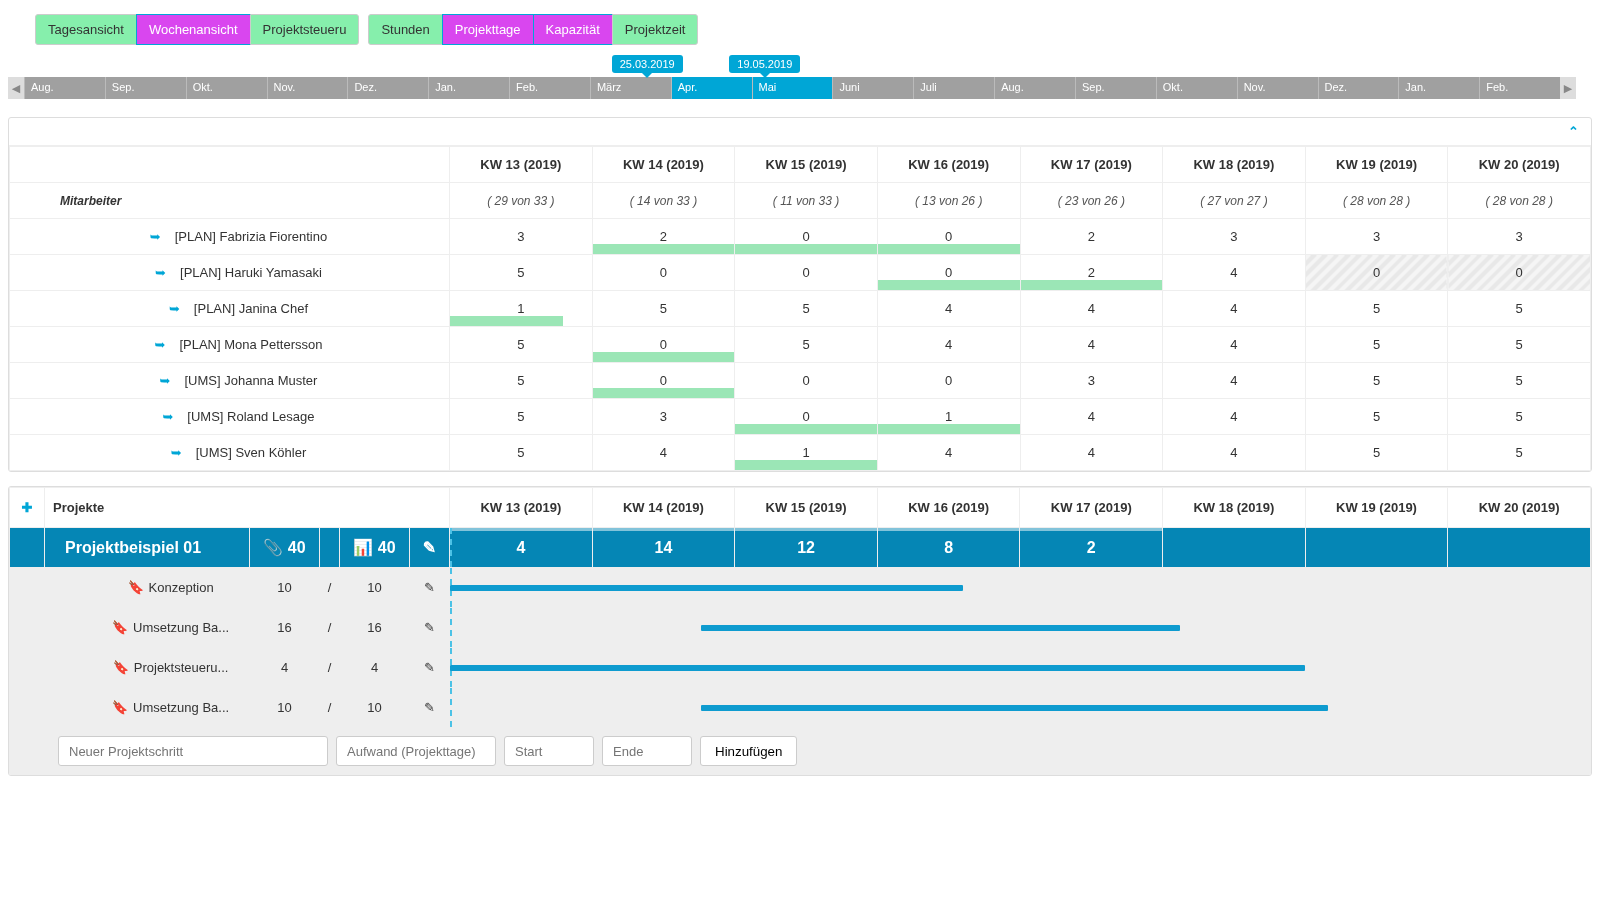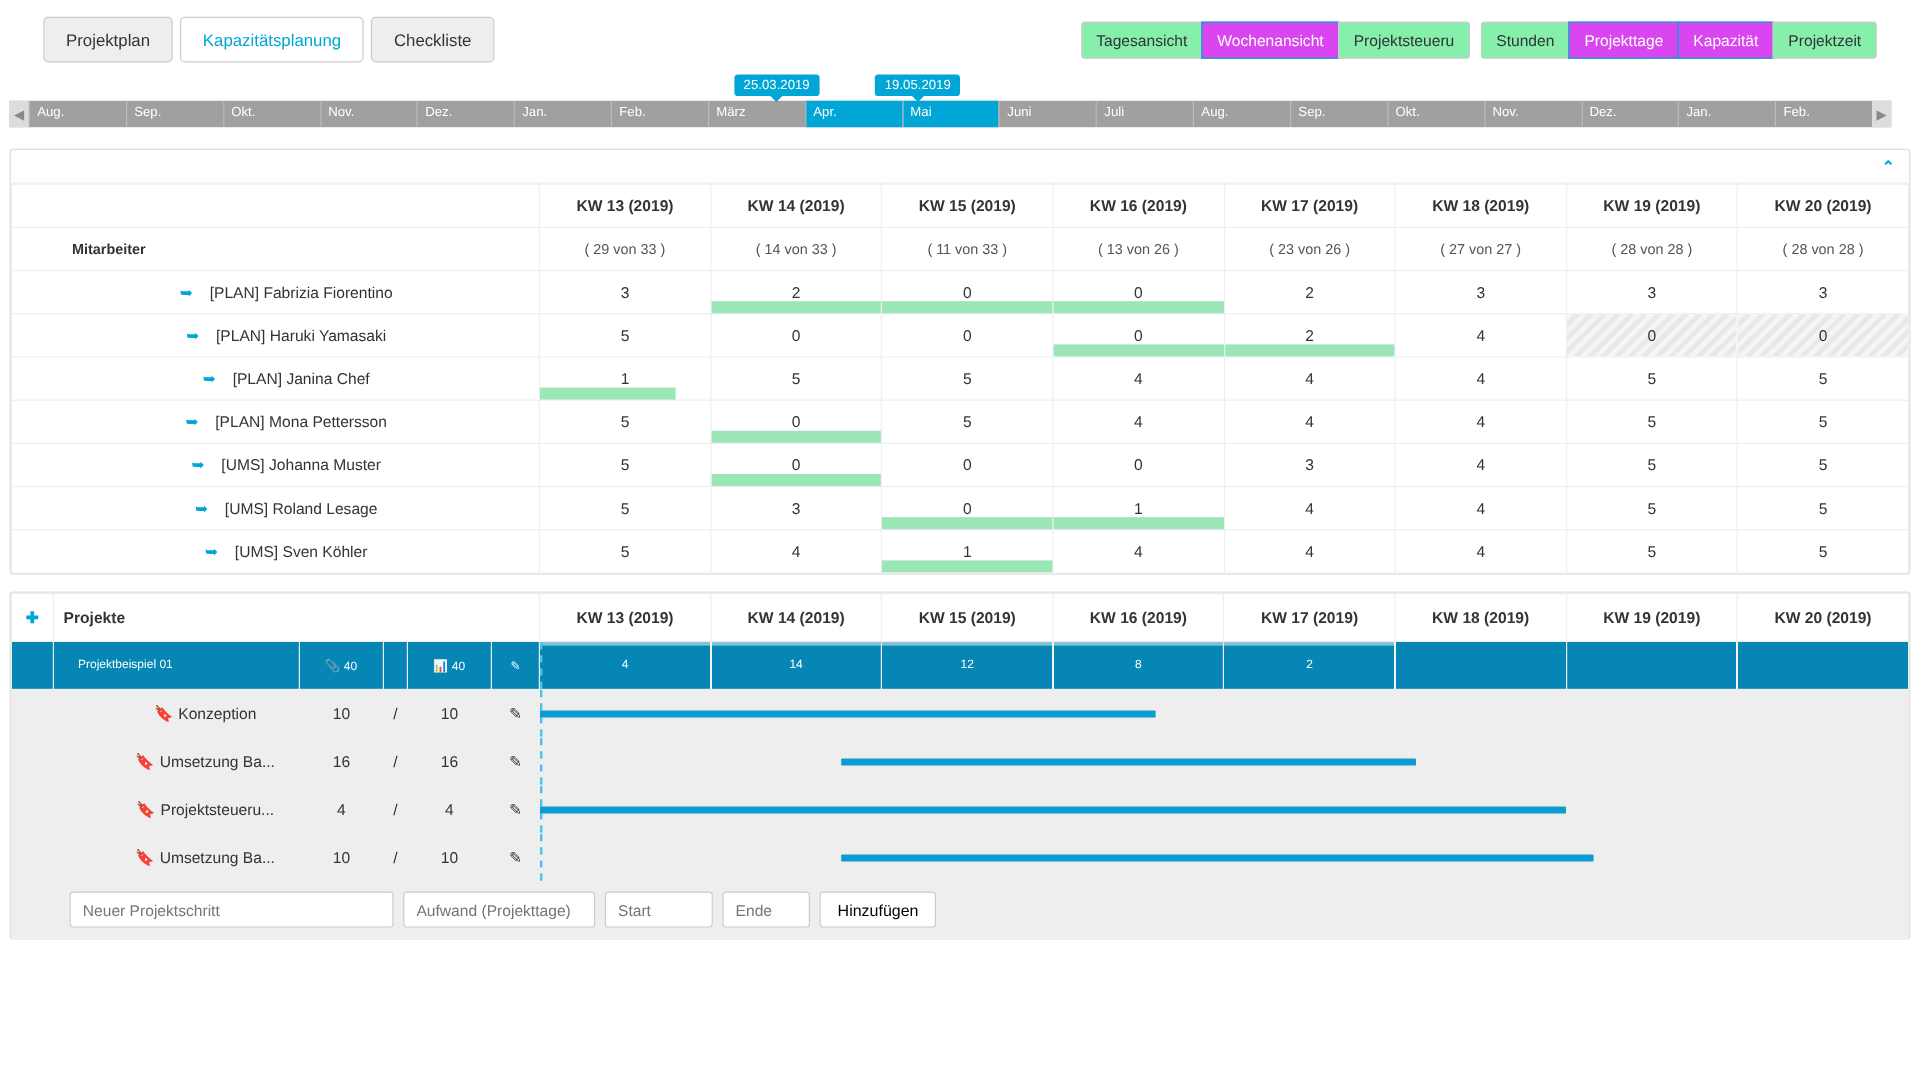--- a/index.html
+++ b/index.html
@@ -26,58 +26,53 @@
 .timeline .month { flex: 1; border-left: 1px solid #bbb; padding: 4px 6px; overflow: hidden; white-space: nowrap; }
 .timeline .month.highlight { background: #00a6d6; }
 
 .panel { border: 1px solid #ddd; border-radius: 3px; margin-top: 18px; overflow: hidden; }
 .collapse-row { display: flex; justify-content: flex-end; padding: 6px 12px; border-bottom: 1px solid #eee; }
 .collapse-row span { color: #00a6d6; cursor: pointer; font-weight: bold; }
 
 table.cap { width: 100%; border-collapse: collapse; table-layout: fixed; }
 table.cap th, table.cap td { border: 1px solid #eee; padding: 0; text-align: center; font-weight: normal; position: relative; height: 36px; }
 table.cap th { font-weight: bold; font-size: 13px; }
-table.cap .sub th { font-weight: normal; font-size: 12px; color: #555; }
+table.cap .sub th { font-weight: normal; font-size: 12px; color: #555; font-style: italic; }
 table.cap td.name { text-align: center; padding-left: 18px; }
 table.cap td.name .arrow { color: #00a6d6; margin-right: 14px; font-size: 13px; }
 .hatched { background: repeating-linear-gradient(135deg, #f5f5f5, #f5f5f5 4px, #e8e8e8 4px, #e8e8e8 8px); }
 .greenbar { position: absolute; bottom: 0; left: 0; height: 10px; background: #9be6b6; }
 
 .panel2 { border: 1px solid #ddd; border-radius: 3px; margin-top: 14px; overflow: hidden; }
 table.proj { width: 100%; border-collapse: collapse; table-layout: fixed; }
 table.proj th, table.proj td { border: 1px solid #eee; height: 40px; text-align: center; position: relative; }
 table.proj th { font-weight: bold; }
 table.proj .head-row th { padding: 0 8px; }
 table.proj .projekte-h { text-align: left; padding-left: 14px; }
 .plus-icon { color: #00a6d6; font-weight: bold; }
 .proj-row { background: #0586b5; color: #fff; }
-.proj-row td { border-color: #0693c7; font-size: 10px; }
+.proj-row td { border-color: #0693c7; font-size: 16px; font-weight: bold; }
 .proj-bar-top { position: absolute; top: 0; left: 0; right: 0; height: 3px; background: rgba(255,255,255,0.5); }
 .task-row td { background: #eeeeee; }
 .task-name { text-align: left; padding-left: 48px; }
 .task-name .bm { margin-right: 4px; }
 .task-vals { font-size: 13px; }
 .wand-cell { cursor: pointer; }
 .gantt-cell { position: relative; border-left: 1px dashed #eee; }
 .gantt-bar { position: absolute; top: 50%; transform: translateY(-50%); height: 6px; background: #0e9bcf; border-radius: 1px; }
 .dashed-line { position: absolute; top: 0; bottom: 0; left: 0; border-left: 2px dashed #4cc2e6; }
 .add-row td { background: #eeeeee; padding: 8px; }
 .add-row .inputs { display: flex; gap: 8px; align-items: center; padding-left: 40px; }
 .add-row input { height: 30px; border: 1px solid #ccc; border-radius: 3px; padding: 0 10px; font-size: 13px; color: #888; background: #fff; }
 .add-row button { height: 30px; padding: 0 14px; border: 1px solid #ccc; background: #fff; border-radius: 3px; cursor: pointer; }
 </style>
 </head>
 <body>
 
 <div class="top-bar">
-  <div class="tab-group">
-    <div class="tab">Projektplan</div>
-    <div class="tab active">Kapazitätsplanung</div>
-    <div class="tab">Checkliste</div>
-  </div>
   <div class="right-controls">
     <div class="btn-group">
       <div class="btn">Tagesansicht</div>
       <div class="btn active">Wochenansicht</div>
       <div class="btn">Projektsteueru</div>
     </div>
     <div class="btn-group">
       <div class="btn">Stunden</div>
       <div class="btn active">Projekttage</div>
       <div class="btn active">Kapazität</div>
@@ -338,20 +333,20 @@
           </td>
         </tr>
       </tbody>
     <tbody>
         <tr class="add-row">
       <td colspan="14">
         <div class="inputs">
           <input style="width: 270px;" placeholder="Neuer Projektschritt">
           <input style="width: 160px;" placeholder="Aufwand (Projekttage)">
           <input style="width: 90px;" placeholder="Start">
-          <input style="width: 73px;" placeholder="Ende">
+          <input style="width: 90px;" placeholder="Ende">
           <button>Hinzufügen</button>
         </div>
       </td>
     </tr>
   </tbody>
     </table>
 </div>
 
 </body></html>

